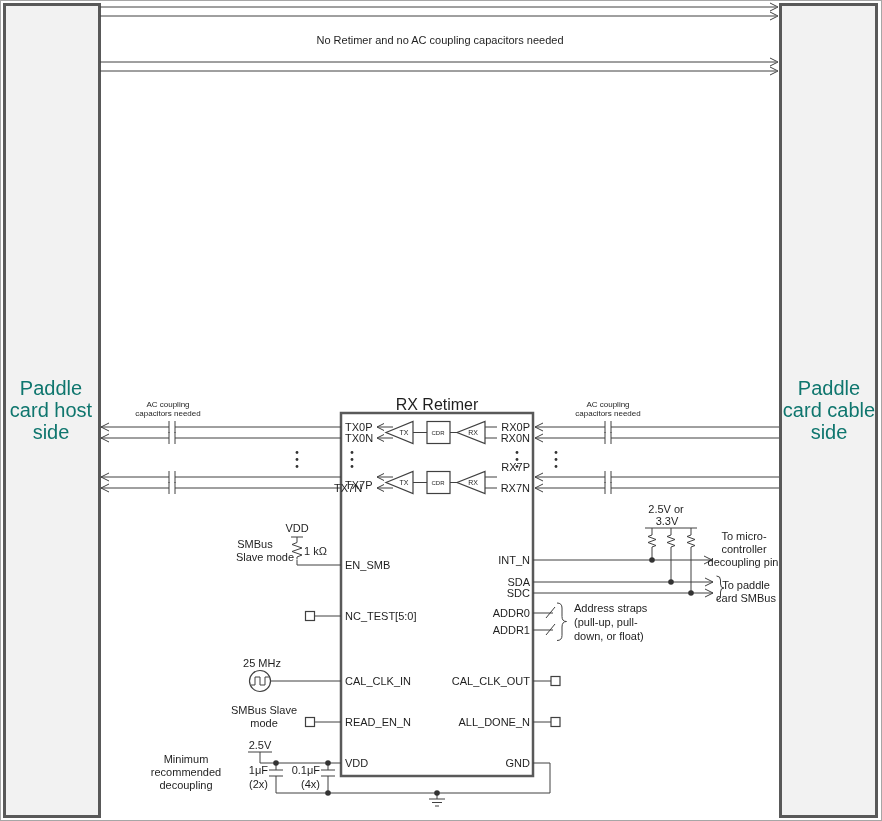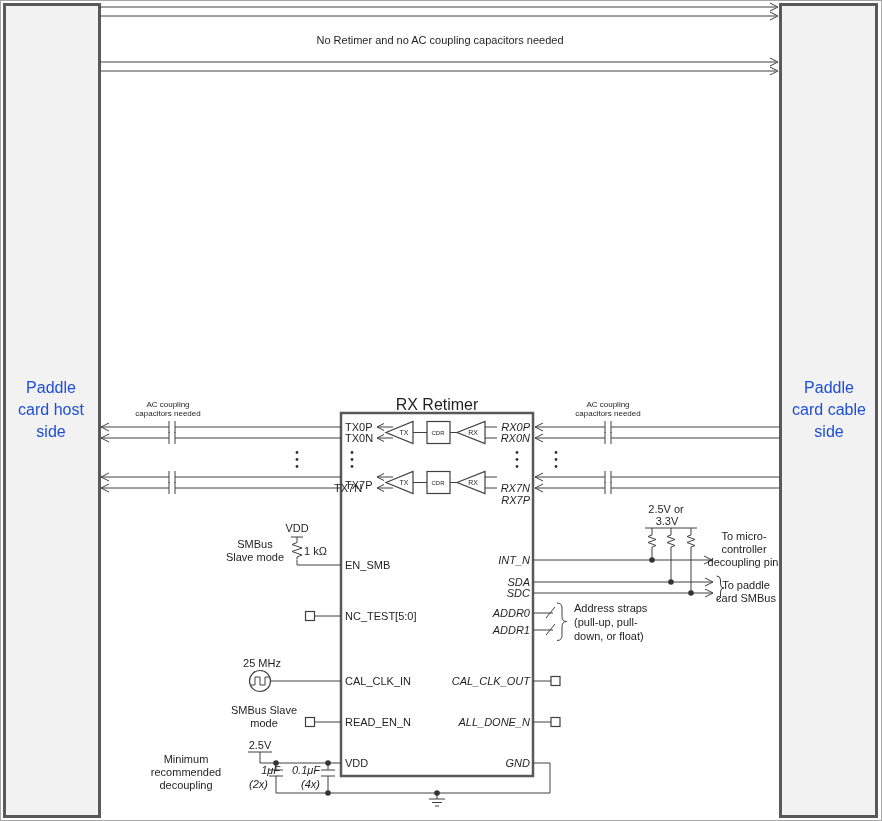--- a/index.html
+++ b/index.html
@@ -1,26 +1,26 @@
 <!DOCTYPE html>
 <html><head>
 <meta charset="utf-8">
 <style>
   html,body{margin:0;padding:0;background:#ffffff;}
   .canvas{position:relative;width:882px;height:821px;background:#fff;overflow:hidden;}
   svg{position:absolute;left:0;top:0;}
   .t{position:absolute;font-family:"Liberation Sans",sans-serif;font-size:11px;color:#1f1f1f;white-space:nowrap;line-height:1;z-index:2;}
   .ctr{transform:translate(-50%,-50%);}
   .lft{transform:translateY(-50%);text-align:center;}
-  .rgt{transform:translate(-100%,-50%);font-style:italic;}
+  .rgt{transform:translate(-100%,-50%);}
   .s8{font-size:8px;}
   .s7{font-size:7px;}
   .s6{font-size:6px;}
   .s12{font-size:16px;}
-  .card-t{font-size:16px;color:#1d4ed8;}
+  .card-t{font-size:20px;color:#0f766e;}
 </style>
 </head>
 <body>
 
 <div class="canvas">
 
 <svg width="882" height="821" viewBox="0 0 882 821">
 
   <rect x="0.5" y="0.5" width="881" height="820" fill="none" stroke="#a6a6a6" stroke-width="1"></rect>
 
@@ -169,21 +169,21 @@
 <div class="t ctr s8" style="left:608px;top:414px">capacitors needed</div>
 
 <div class="t ctr s12" style="left:437px;top:405px">RX Retimer</div>
 
 <div class="t lft" style="left:345px;top:427px">TX0P</div>
 <div class="t lft" style="left:345px;top:438px">TX0N</div>
 <div class="t rgt" style="left:530px;top:427px">RX0P</div>
 <div class="t rgt" style="left:530px;top:438px">RX0N</div>
 <div class="t lft" style="left:345px;top:485px">TX7P</div>
 <div class="t lft" style="left:334px;top:488px">TX7N</div>
-<div class="t rgt" style="left:530px;top:500px">RX7P</div>
+<div class="t rgt" style="left:530px;top:467px">RX7P</div>
 <div class="t rgt" style="left:530px;top:488px">RX7N</div>
 
 <div class="t ctr s7" style="left:404px;top:432px">TX</div>
 <div class="t ctr s6" style="left:438px;top:433px">CDR</div>
 <div class="t ctr s7" style="left:473px;top:432px">RX</div>
 <div class="t ctr s7" style="left:404px;top:482px">TX</div>
 <div class="t ctr s6" style="left:438px;top:483px">CDR</div>
 <div class="t ctr s7" style="left:473px;top:482px">RX</div>
 
 <div class="t lft" style="left:345px;top:565px">EN_SMB</div>
@@ -195,34 +195,34 @@
 <div class="t rgt" style="left:530px;top:560px">INT_N</div>
 <div class="t rgt" style="left:530px;top:582px">SDA</div>
 <div class="t rgt" style="left:530px;top:593px">SDC</div>
 <div class="t rgt" style="left:530px;top:613px">ADDR0</div>
 <div class="t rgt" style="left:530px;top:630px">ADDR1</div>
 <div class="t rgt" style="left:530px;top:681px">CAL_CLK_OUT</div>
 <div class="t rgt" style="left:530px;top:722px">ALL_DONE_N</div>
 <div class="t rgt" style="left:530px;top:763px">GND</div>
 
 <div class="t ctr" style="left:255px;top:544px">SMBus</div>
-<div class="t ctr" style="left:255px;top:557px">Slave mode</div>
+<div class="t ctr" style="left:265px;top:557px">Slave mode</div>
 <div class="t ctr" style="left:297px;top:528px">VDD</div>
 <div class="t lft" style="left:304px;top:551px">1 kΩ</div>
 
 <div class="t ctr" style="left:262px;top:663px">25 MHz</div>
 
 <div class="t ctr" style="left:264px;top:710px">SMBus Slave</div>
 <div class="t ctr" style="left:264px;top:723px">mode</div>
 
 <div class="t ctr" style="left:186px;top:759px">Minimum</div>
 <div class="t ctr" style="left:186px;top:772px">recommended</div>
 <div class="t ctr" style="left:186px;top:785px">decoupling</div>
 <div class="t ctr" style="left:260px;top:745px">2.5V</div>
-<div class="t rgt" style="left:280px;top:770px">1μF</div>
+<div class="t rgt" style="left:268px;top:770px">1μF</div>
 <div class="t rgt" style="left:268px;top:784px">(2x)</div>
 <div class="t rgt" style="left:320px;top:770px">0.1μF</div>
 <div class="t rgt" style="left:320px;top:784px">(4x)</div>
 
 <div class="t ctr" style="left:666px;top:509px">2.5V or</div>
 <div class="t ctr" style="left:667px;top:521px">3.3V</div>
 
 <div class="t ctr" style="left:744px;top:536px">To micro-</div>
 <div class="t ctr" style="left:744px;top:549px">controller</div>
 <div class="t ctr" style="left:743px;top:562px">decoupling pin</div>

